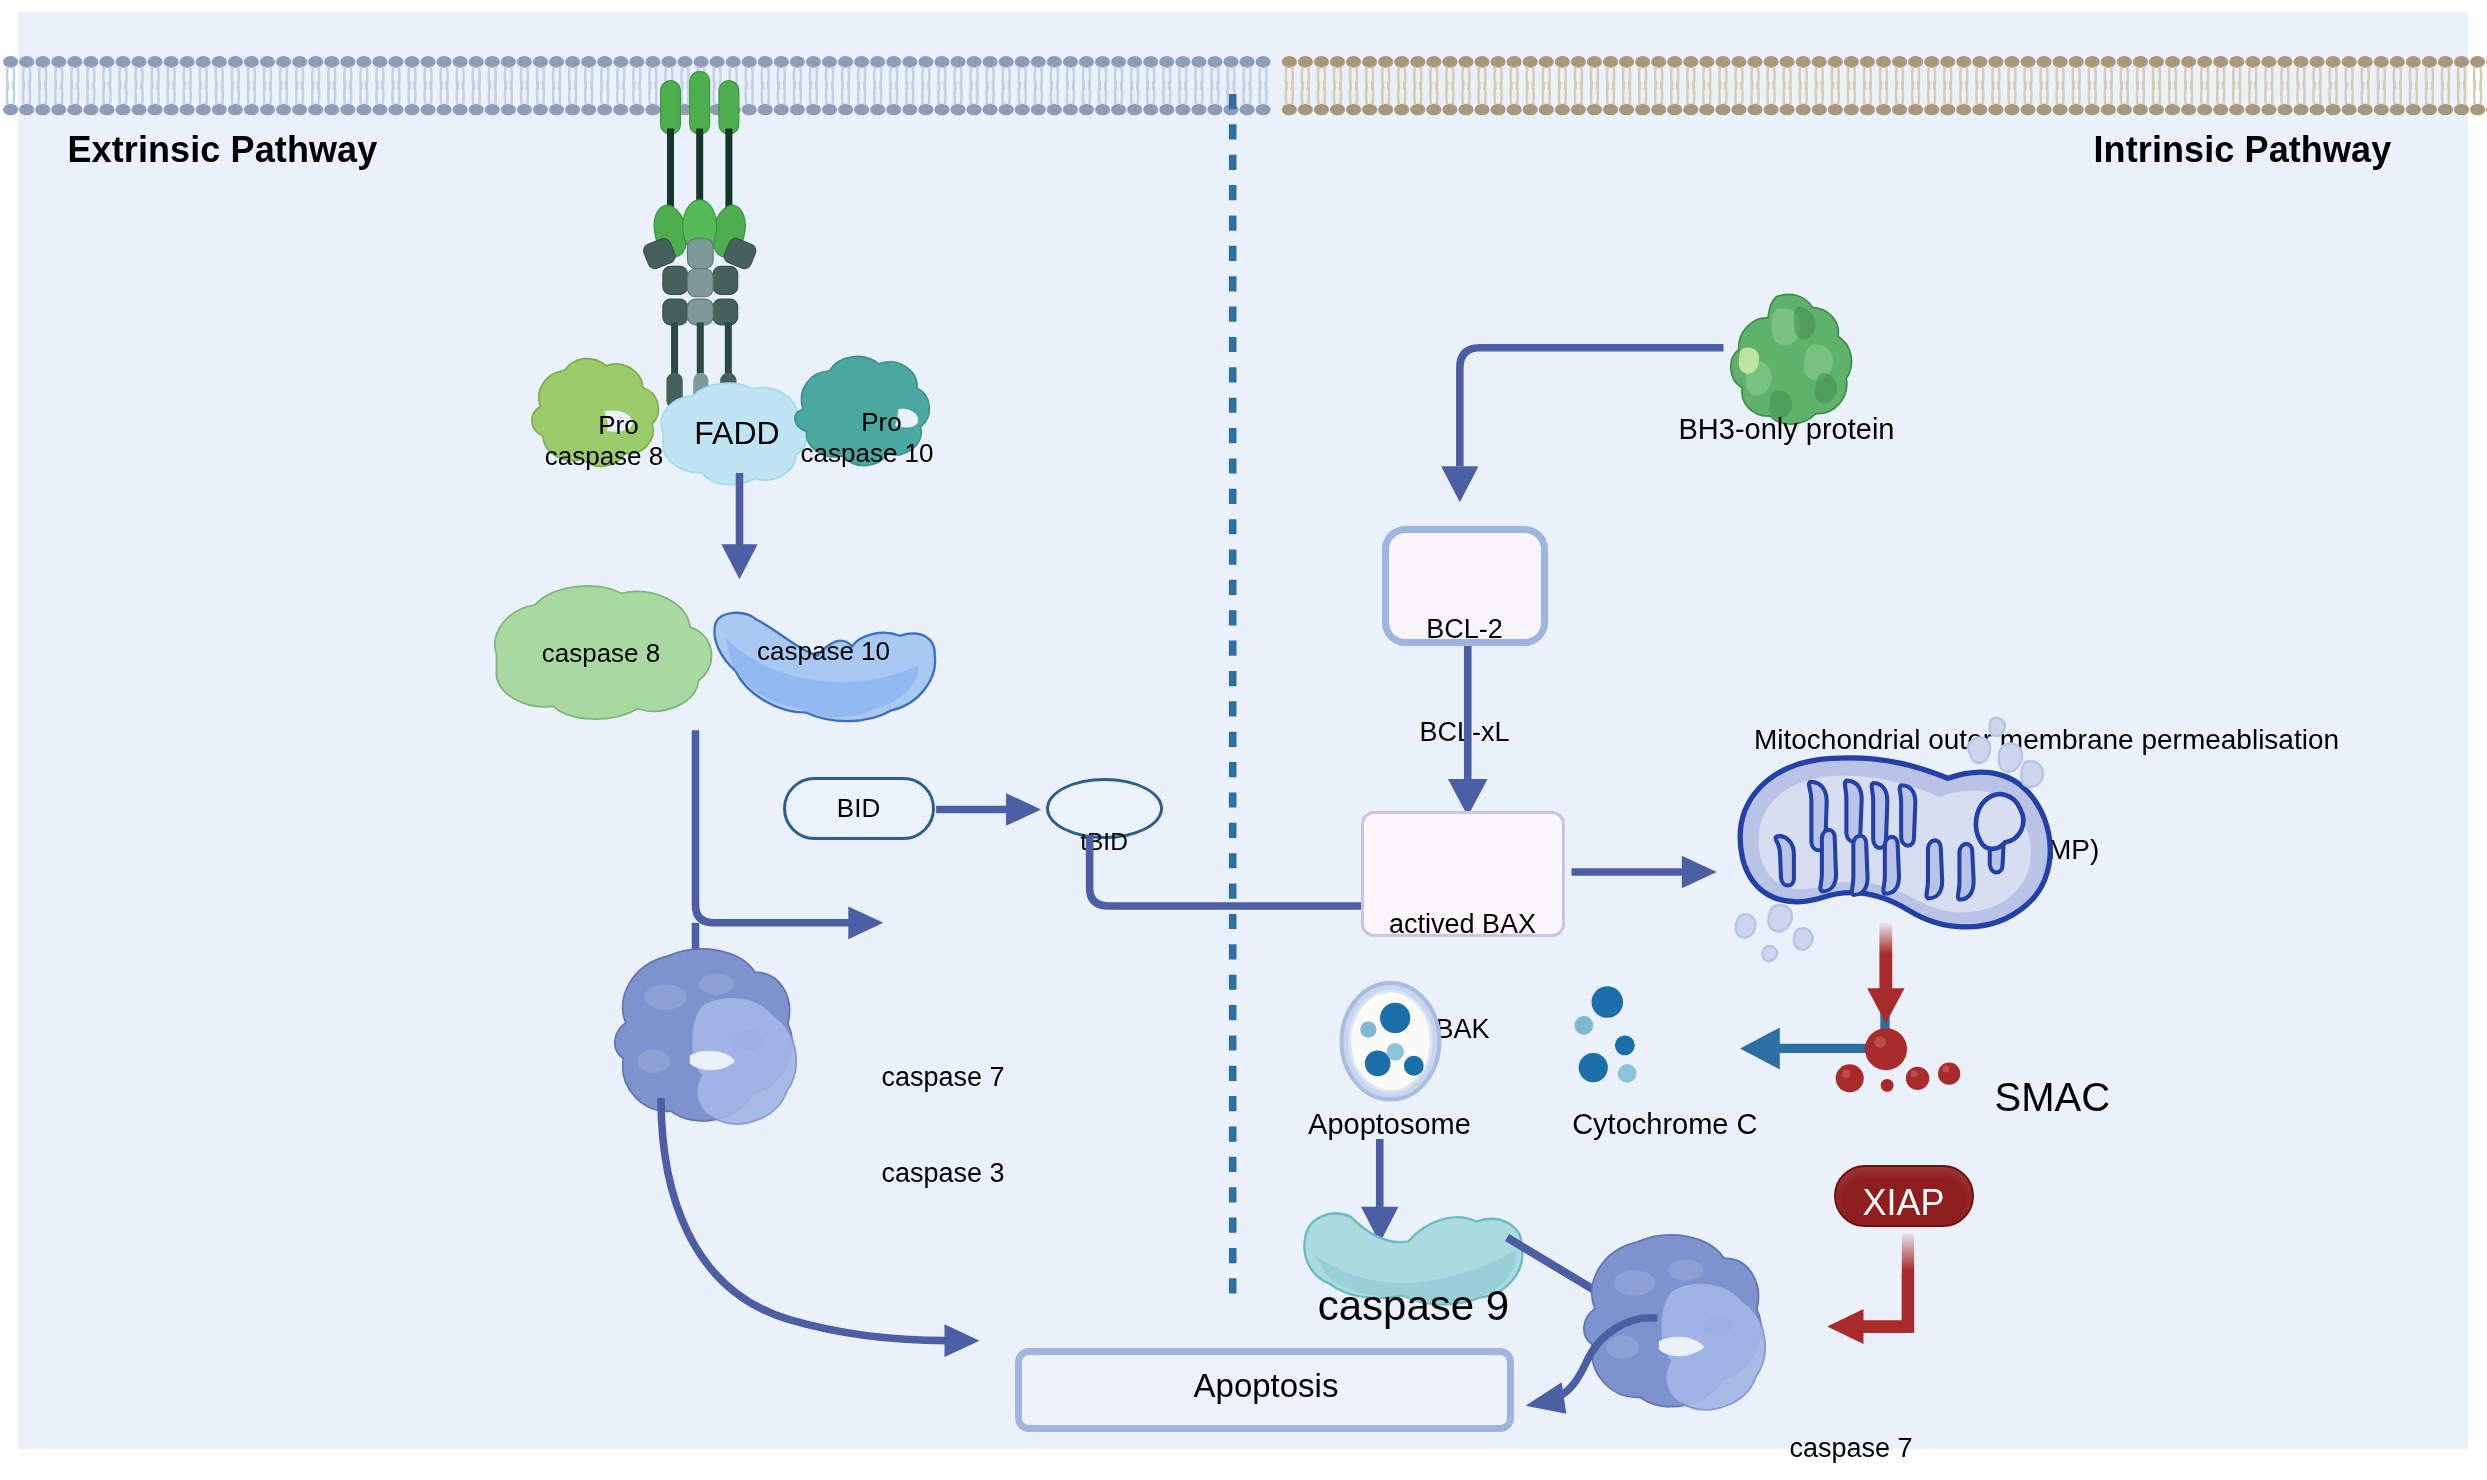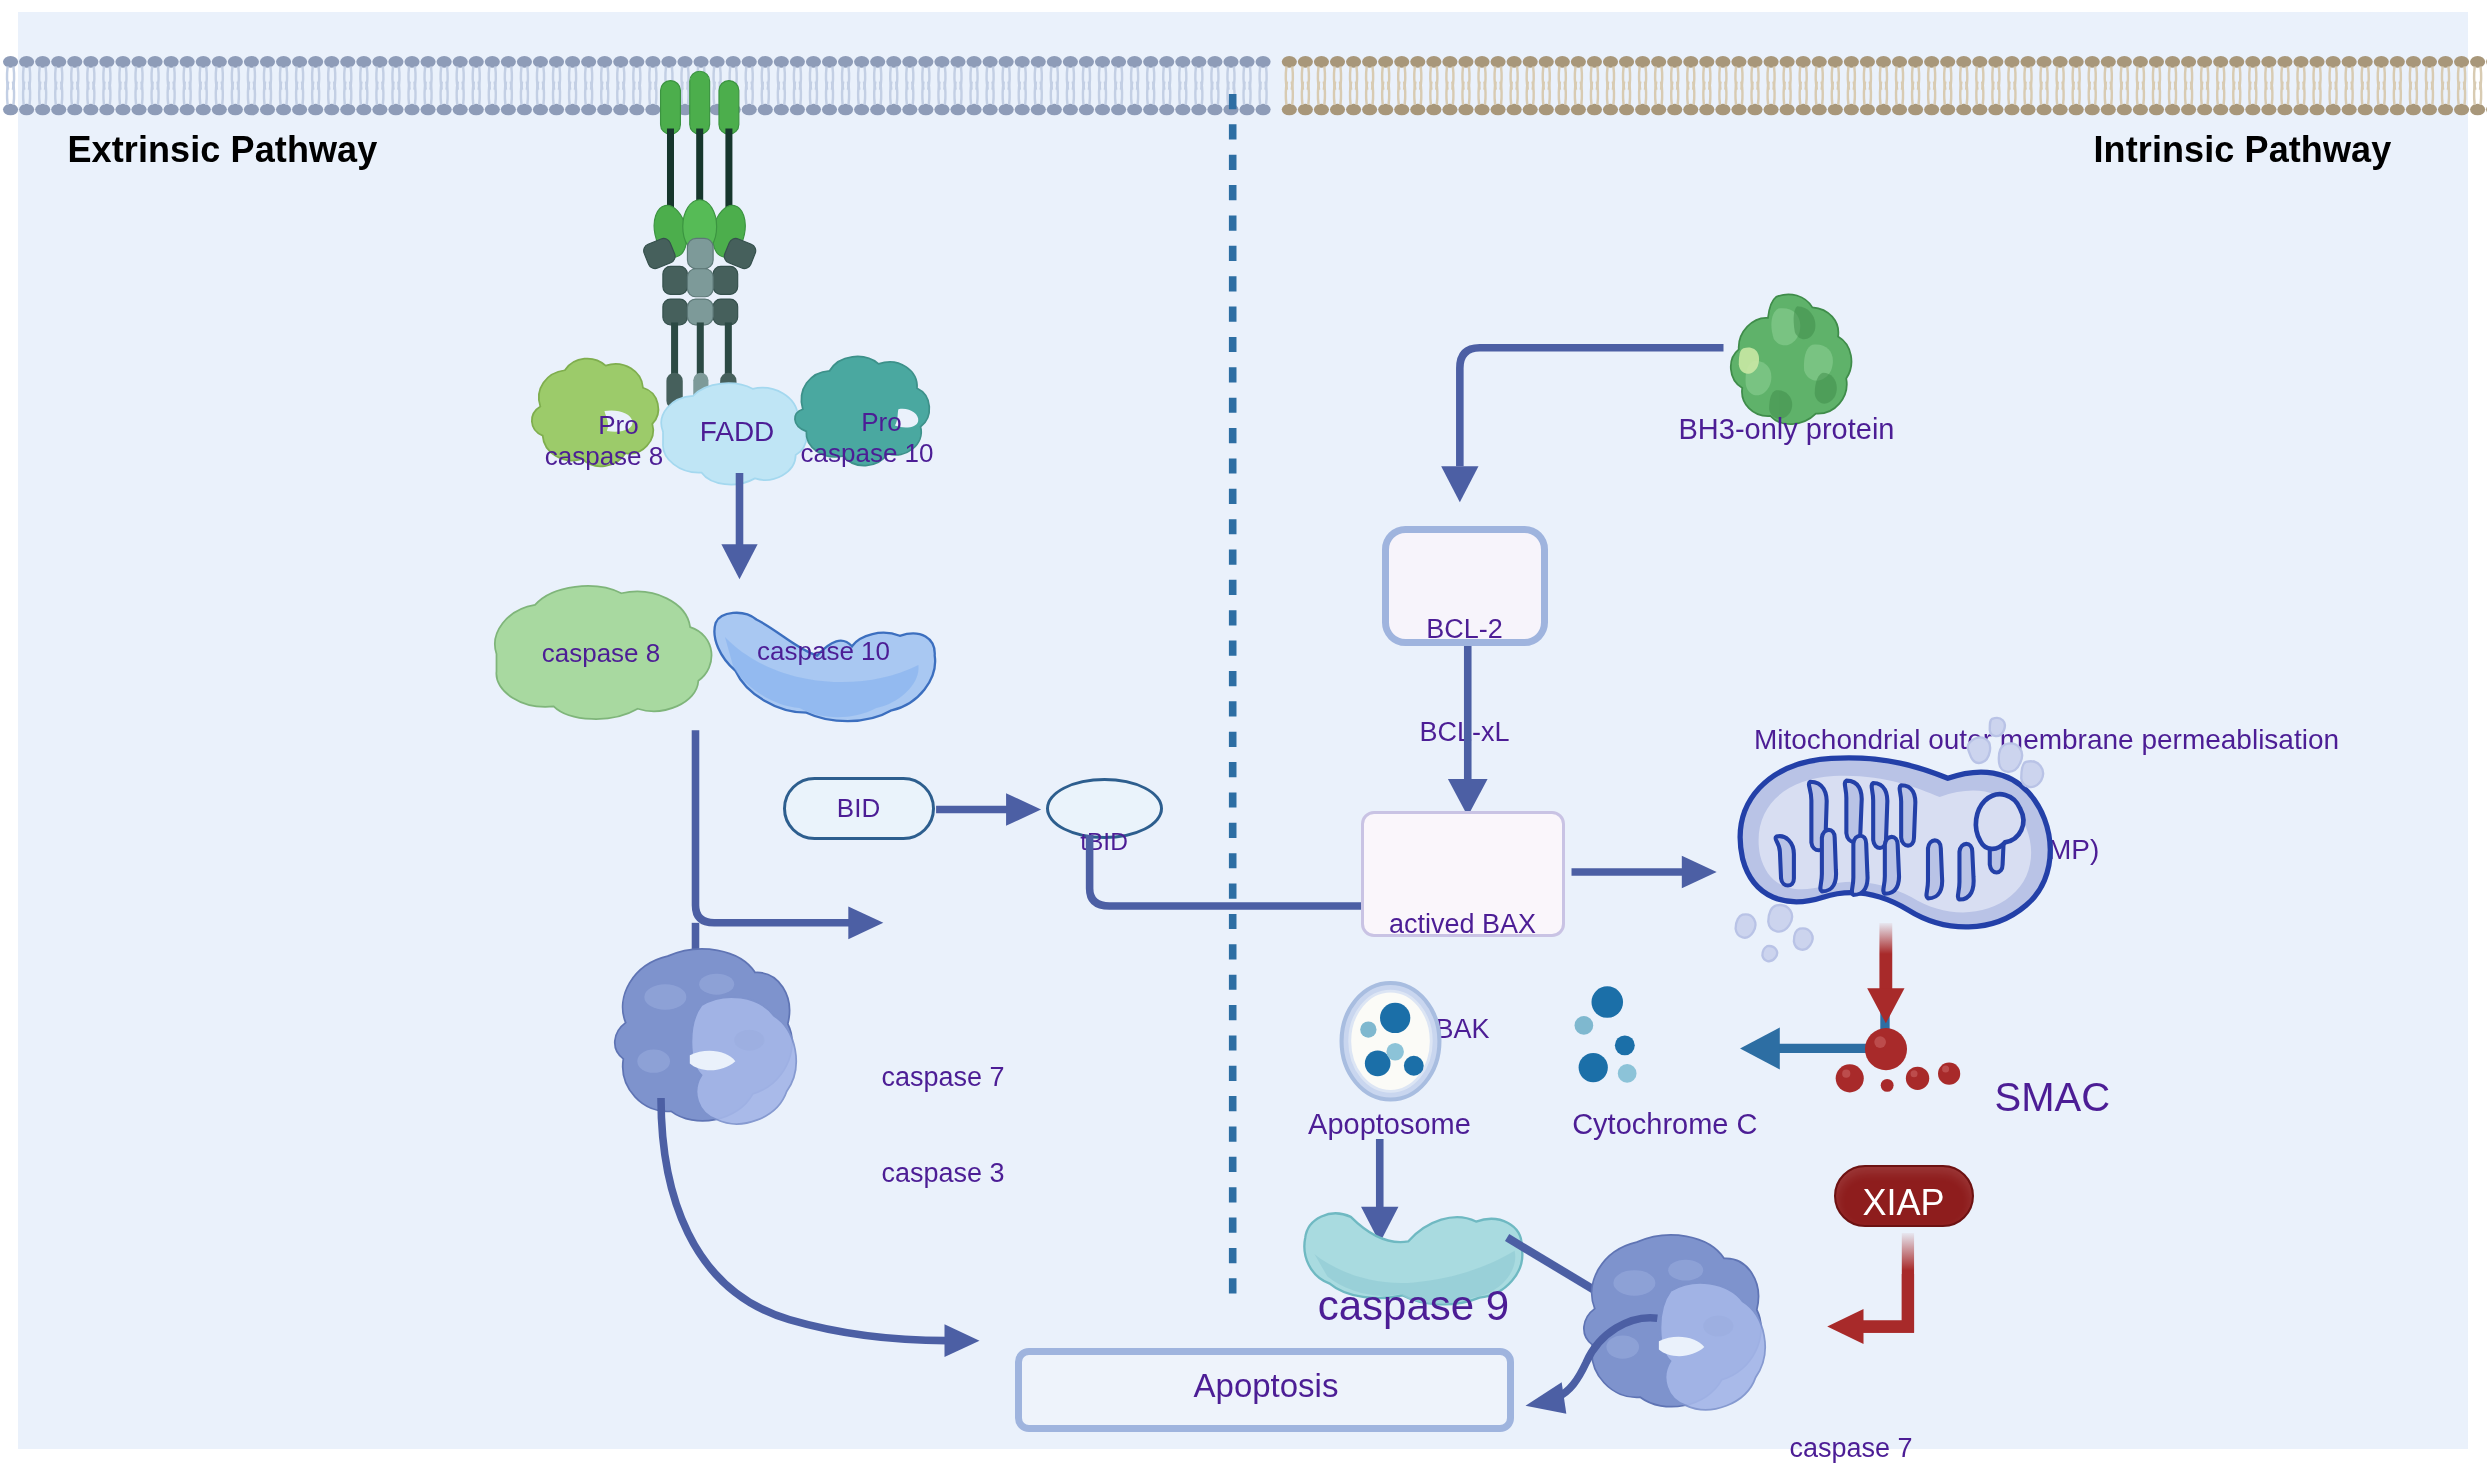--- a/index.html
+++ b/index.html
@@ -1,20 +1,20 @@
 <!DOCTYPE html>
 <html style="font-size:9.3px"><head>
 <meta charset="utf-8">
 <style>
   html,body{margin:0;padding:0;background:#ffffff;}
   body{font-family:"Liberation Sans","DejaVu Sans",sans-serif;}
   #stage{position:relative;width:2487px;height:1480px;background:#ffffff;overflow:hidden;}
   #canvas{position:absolute;left:17.5px;top:11.7px;width:2450px;height:1437px;background:#eaf1fb;}
   .abs{position:absolute;}
-  .lbl{position:absolute;color:#4c1d95;white-space:pre;line-height:1.18;}
+  .lbl{position:absolute;color:#000000;white-space:pre;line-height:1.18;}
   .ctr{text-align:center;}
   svg{overflow:visible;}
   .pathtitle{font-weight:bold;font-size:36px;color:#000;letter-spacing:0.1px;}
 </style>
 </head>
 <body>
 
 <div id="stage">
  <div id="canvas">
 
@@ -420,21 +420,21 @@
   <div class="lbl ctr" style="left:499px;top:368px;width:175px;font-size:26px;">
     <span style="white-space:pre-line;">Pro
 caspase 8</span>
   </div>
 
   <svg class="abs" style="left:632px;top:357px;" width="175" height="128" viewBox="0 0 300 220">
     <path d="M22,108 C10,78 36,48 74,46 C96,22 146,18 176,34 C214,26 252,48 254,82
              C276,96 274,134 250,148 C250,178 212,198 180,188 C148,206 104,200 88,178
              C50,180 20,154 22,128 Z" fill="#bfe5f5" stroke="#a4d8ef" stroke-width="3"></path>
   </svg>
-  <div class="lbl ctr" style="left:632px;top:403px;width:175px;font-size:28px;">FADD</div>
+  <div class="lbl ctr" style="left:632px;top:403px;width:175px;font-size:32px;">FADD</div>
 
   <svg class="abs" style="left:765px;top:333px;" width="169" height="146" viewBox="0 0 290 250">
     <path d="M34,110 C24,76 46,46 80,44 C96,16 140,12 164,32 C200,20 232,44 230,74
              C256,86 258,124 236,140 C244,170 210,196 180,186 C162,212 122,214 104,190
              C70,198 38,176 40,148 C14,138 16,116 34,110 Z" fill="#4aa8a0" stroke="#3d918a" stroke-width="3"></path>
     <path d="M198,110 C216,106 234,118 232,130 C230,142 208,144 192,138 C198,128 196,118 198,110 Z" fill="#eaf1fb"></path>
   </svg>
   <div class="lbl ctr" style="left:765px;top:365px;width:169px;font-size:26px;">
     <span style="white-space:pre-line;">Pro
 caspase 10</span>

